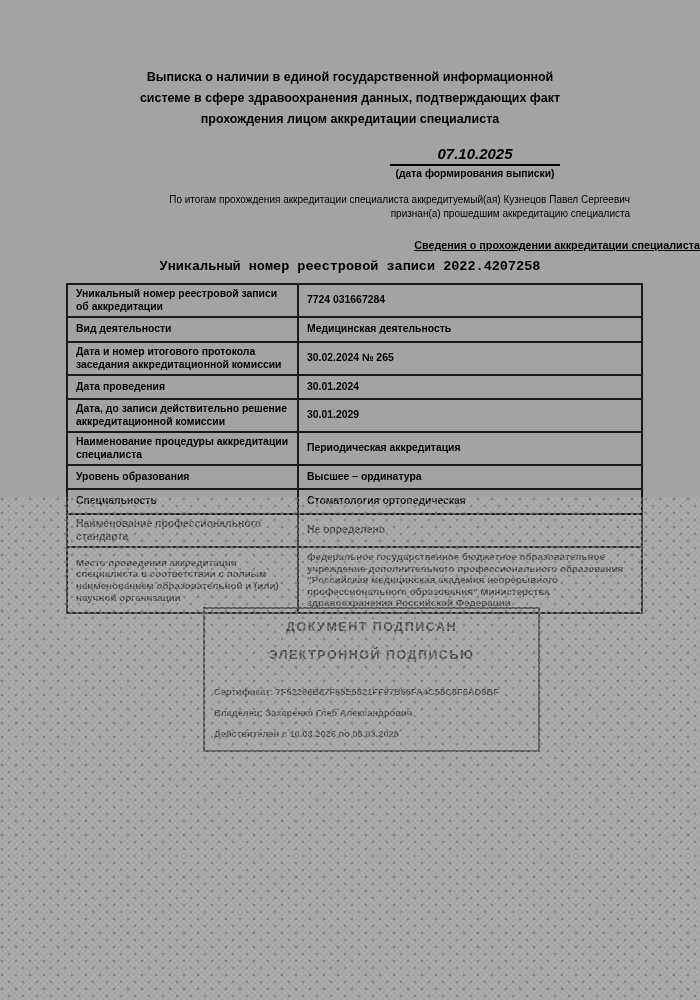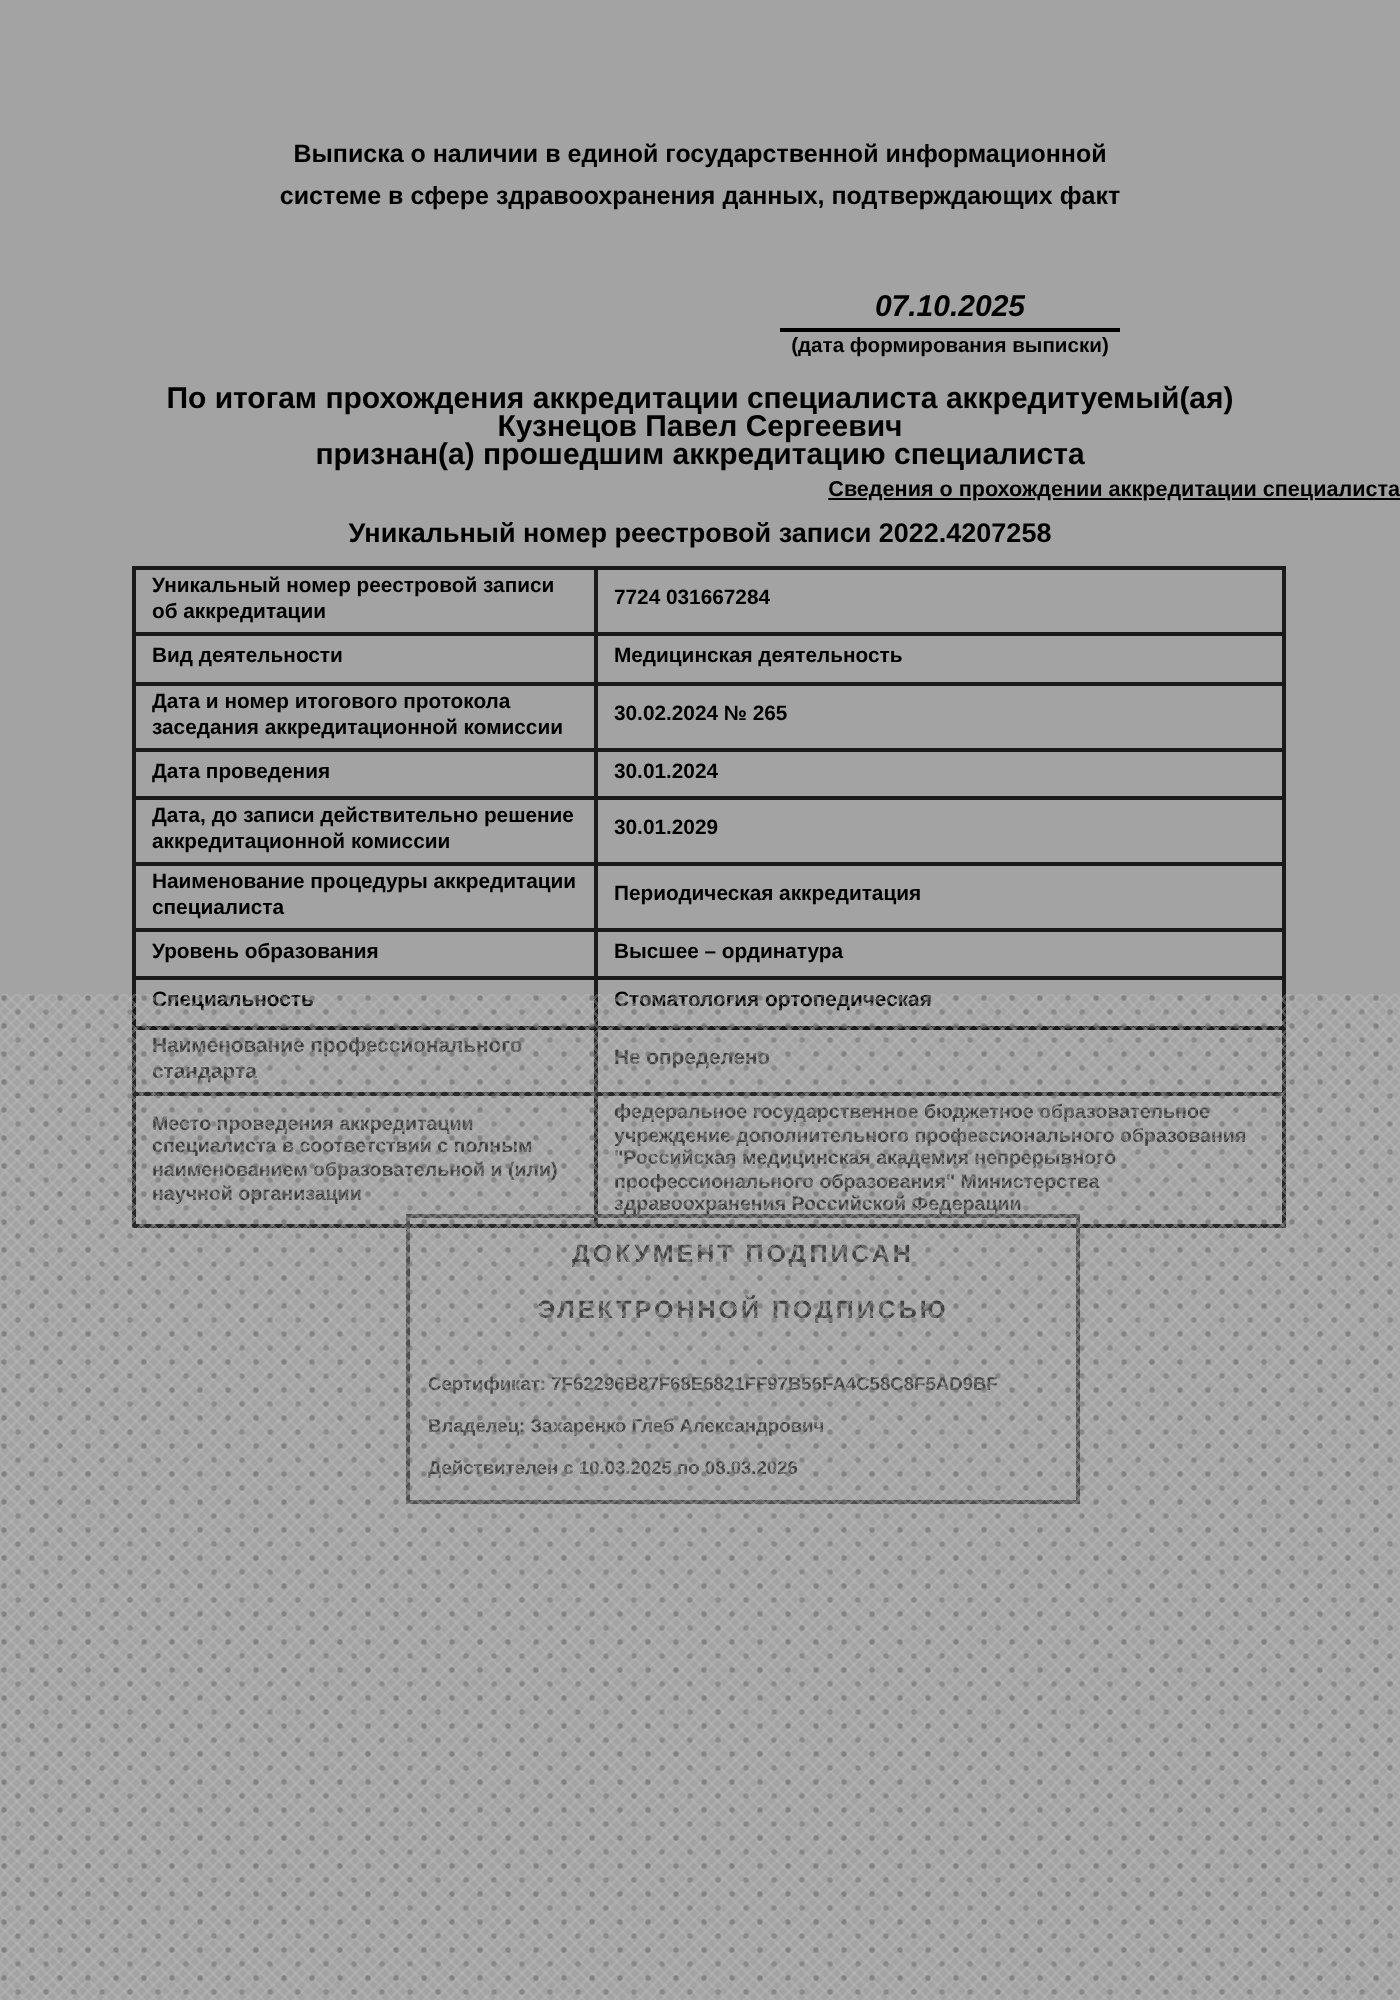--- a/index.html
+++ b/index.html
@@ -12,30 +12,30 @@
     text-align:center; font-weight:bold; font-size:12.5px; line-height:21px;
   }
   .dateblock{
     position:absolute; left:390px; top:145px; width:170px; text-align:center;
   }
   .dateval{font-weight:bold; font-size:15px;font-style:italic;}
   .dateline{border-bottom:2px solid #000; margin-top:2px;}
   .datecap{font-weight:bold; font-size:10.3px; margin-top:2px;}
   .intro{
     position:absolute; left:70px; top:193px; width:560px;
-    text-align:center; font-weight:bold; font-size:15px; line-height:14px;
+    text-align:right; font-weight:normal; font-size:10px; line-height:14px;
   }
   .subtitle{
     position:absolute; left:0; top:239px; width:700px; text-align:right;
     font-weight:bold; font-size:10.8px;
   }
   .subtitle span{text-decoration:underline;}
   .recnum{
     position:absolute; left:0; top:259px; width:700px; text-align:center;
-    font-weight:bold; font-size:13.5px;
+    font-weight:bold; font-size:13.5px;font-family:Liberation Mono, monospace;
   }
   table.acc{
     position:absolute; left:66px; top:283px; width:571px;
     border-collapse:collapse; table-layout:fixed;
   }
   table.acc td{
     border:2px solid #1a1a1a; font-weight:bold; font-size:10.4px;
     line-height:12.5px; padding:3px 8px; vertical-align:middle;
     overflow:hidden;
   }
@@ -75,20 +75,21 @@
   }
 </style>
 </head>
 <body>
 
 <div class="page">
 
   <div class="title">
     <div>Выписка о наличии в единой государственной информационной</div>
     <div>системе в сфере здравоохранения данных, подтверждающих факт</div>
+    <div>прохождения лицом аккредитации специалиста</div>
   </div>
 
   <div class="dateblock">
     <div class="dateval">07.10.2025</div>
     <div class="dateline"></div>
     <div class="datecap">(дата формирования выписки)</div>
   </div>
 
   <div class="intro">
     <div>По итогам прохождения аккредитации специалиста аккредитуемый(ая) Кузнецов Павел Сергеевич</div>

